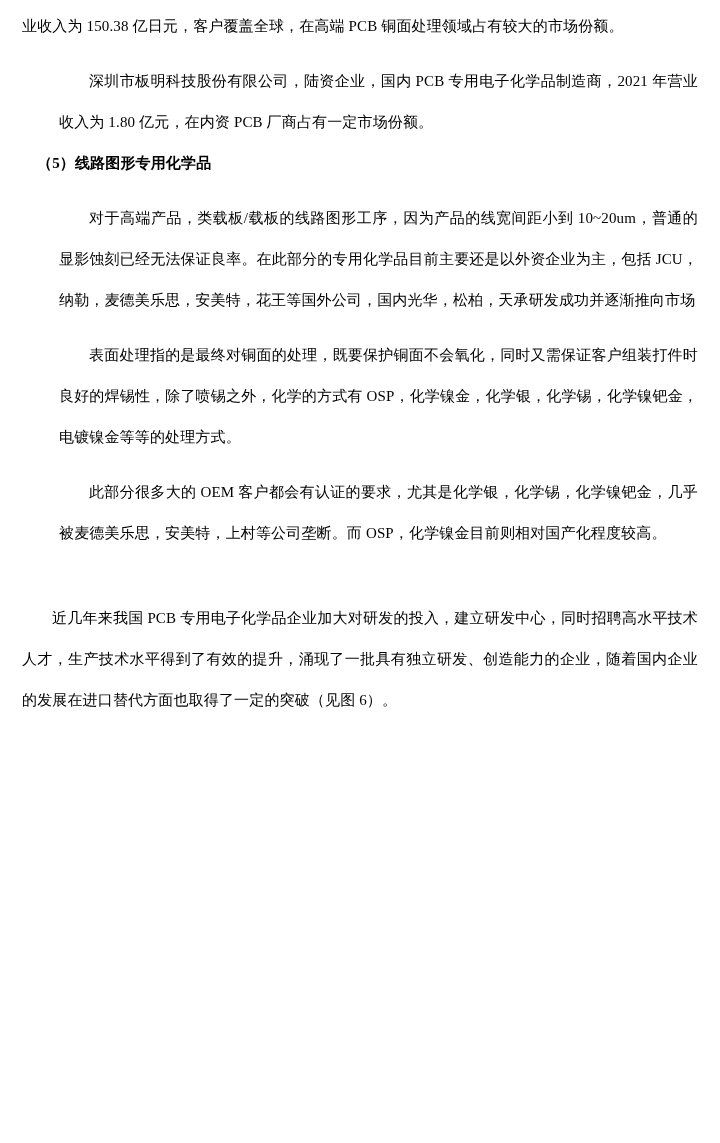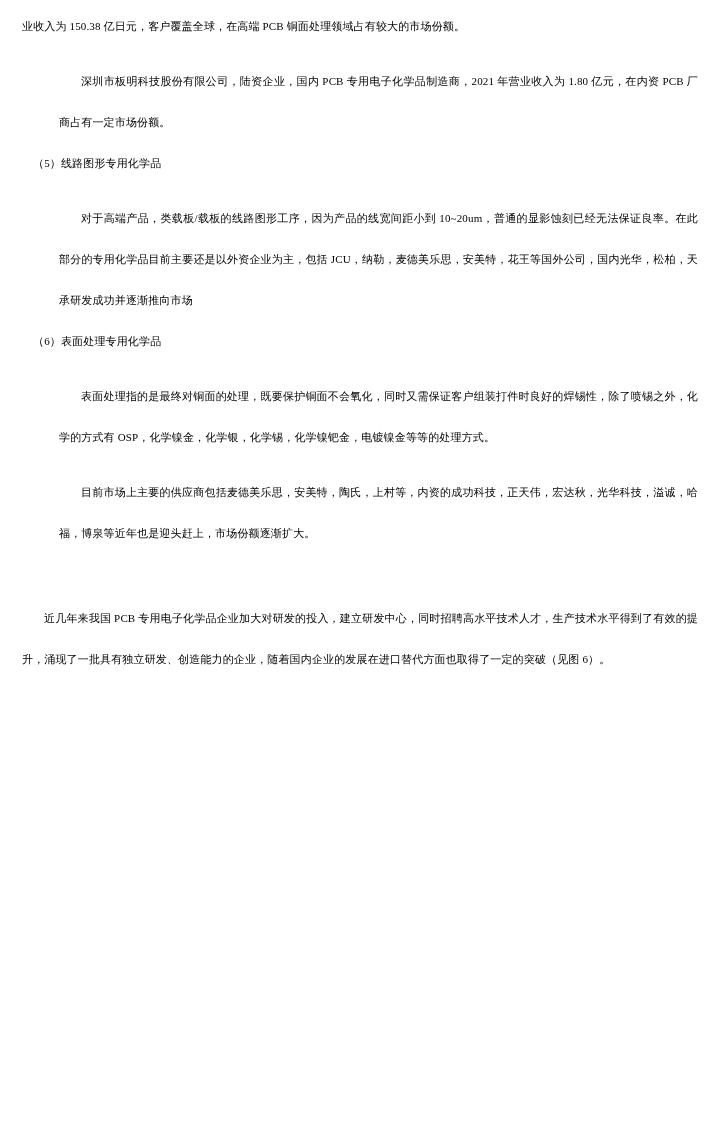--- a/index.html
+++ b/index.html
@@ -21,21 +21,21 @@
     box-sizing: border-box;
     padding: 0 22px;
     background: #ffffff;
   }
   .doc-body {
     padding-top: 6px;
   }
   p.para {
     margin: 0 0 0 0;
     padding: 0;
-    font-size: 11px;
+    font-size: 15px;
     line-height: 41px;
     text-align: justify;
     text-justify: inter-ideograph;
     letter-spacing: 0.15px;
     word-break: break-all;
   }
   p.indent {
     text-indent: 2em;
   }
   p.gap {
@@ -43,40 +43,40 @@
     margin-left: 37px;
   }
   p.biggap {
     margin-top: 44px;
   }
   .heading {
     font-size: 17.2px;
     line-height: 41px;
     text-indent: 1em;
     margin: 14px 0 0 0;
+    font-weight: bold;
   }
 </style>
 </head>
 <body>
 
 <div class="page">
   <div class="doc-body">
 
     <p class="para">业收入为 150.38 亿日元，客户覆盖全球，在高端 PCB 铜面处理领域占有较大的市场份额。</p>
 
     <p class="para indent gap">深圳市板明科技股份有限公司，陆资企业，国内 PCB 专用电子化学品制造商，2021 年营业收入为 1.80 亿元，在内资 PCB 厂商占有一定市场份额。</p>
 
     <p class="para heading">（5）线路图形专用化学品</p>
 
 
     <p class="para indent gap">对于高端产品，类载板/载板的线路图形工序，因为产品的线宽间距小到 10~20um，普通的显影蚀刻已经无法保证良率。在此部分的专用化学品目前主要还是以外资企业为主，包括 JCU，纳勒，麦德美乐思，安美特，花王等国外公司，国内光华，松柏，天承研发成功并逐渐推向市场</p>
 
-    <p class="para heading">（6）表面处理专用化学品</p>
 
     <p class="para indent gap">表面处理指的是最终对铜面的处理，既要保护铜面不会氧化，同时又需保证客户组装打件时良好的焊锡性，除了喷锡之外，化学的方式有 OSP，化学镍金，化学银，化学锡，化学镍钯金，电镀镍金等等的处理方式。</p>
 
+    <p class="para indent gap">此部分很多大的 OEM 客户都会有认证的要求，尤其是化学银，化学锡，化学镍钯金，几乎被麦德美乐思，安美特，上村等公司垄断。而 OSP，化学镍金目前则相对国产化程度较高。</p>
 
-    <p class="para indent gap">目前市场上主要的供应商包括麦德美乐思，安美特，陶氏，上村等，内资的成功科技，正天伟，宏达秋，光华科技，溢诚，哈福，博泉等近年也是迎头赶上，市场份额逐渐扩大。</p>
 
     <p class="para indent biggap">近几年来我国 PCB 专用电子化学品企业加大对研发的投入，建立研发中心，同时招聘高水平技术人才，生产技术水平得到了有效的提升，涌现了一批具有独立研发、创造能力的企业，随着国内企业的发展在进口替代方面也取得了一定的突破（见图 6）。</p>
 
   </div>
 </div>
 
 </body></html>

